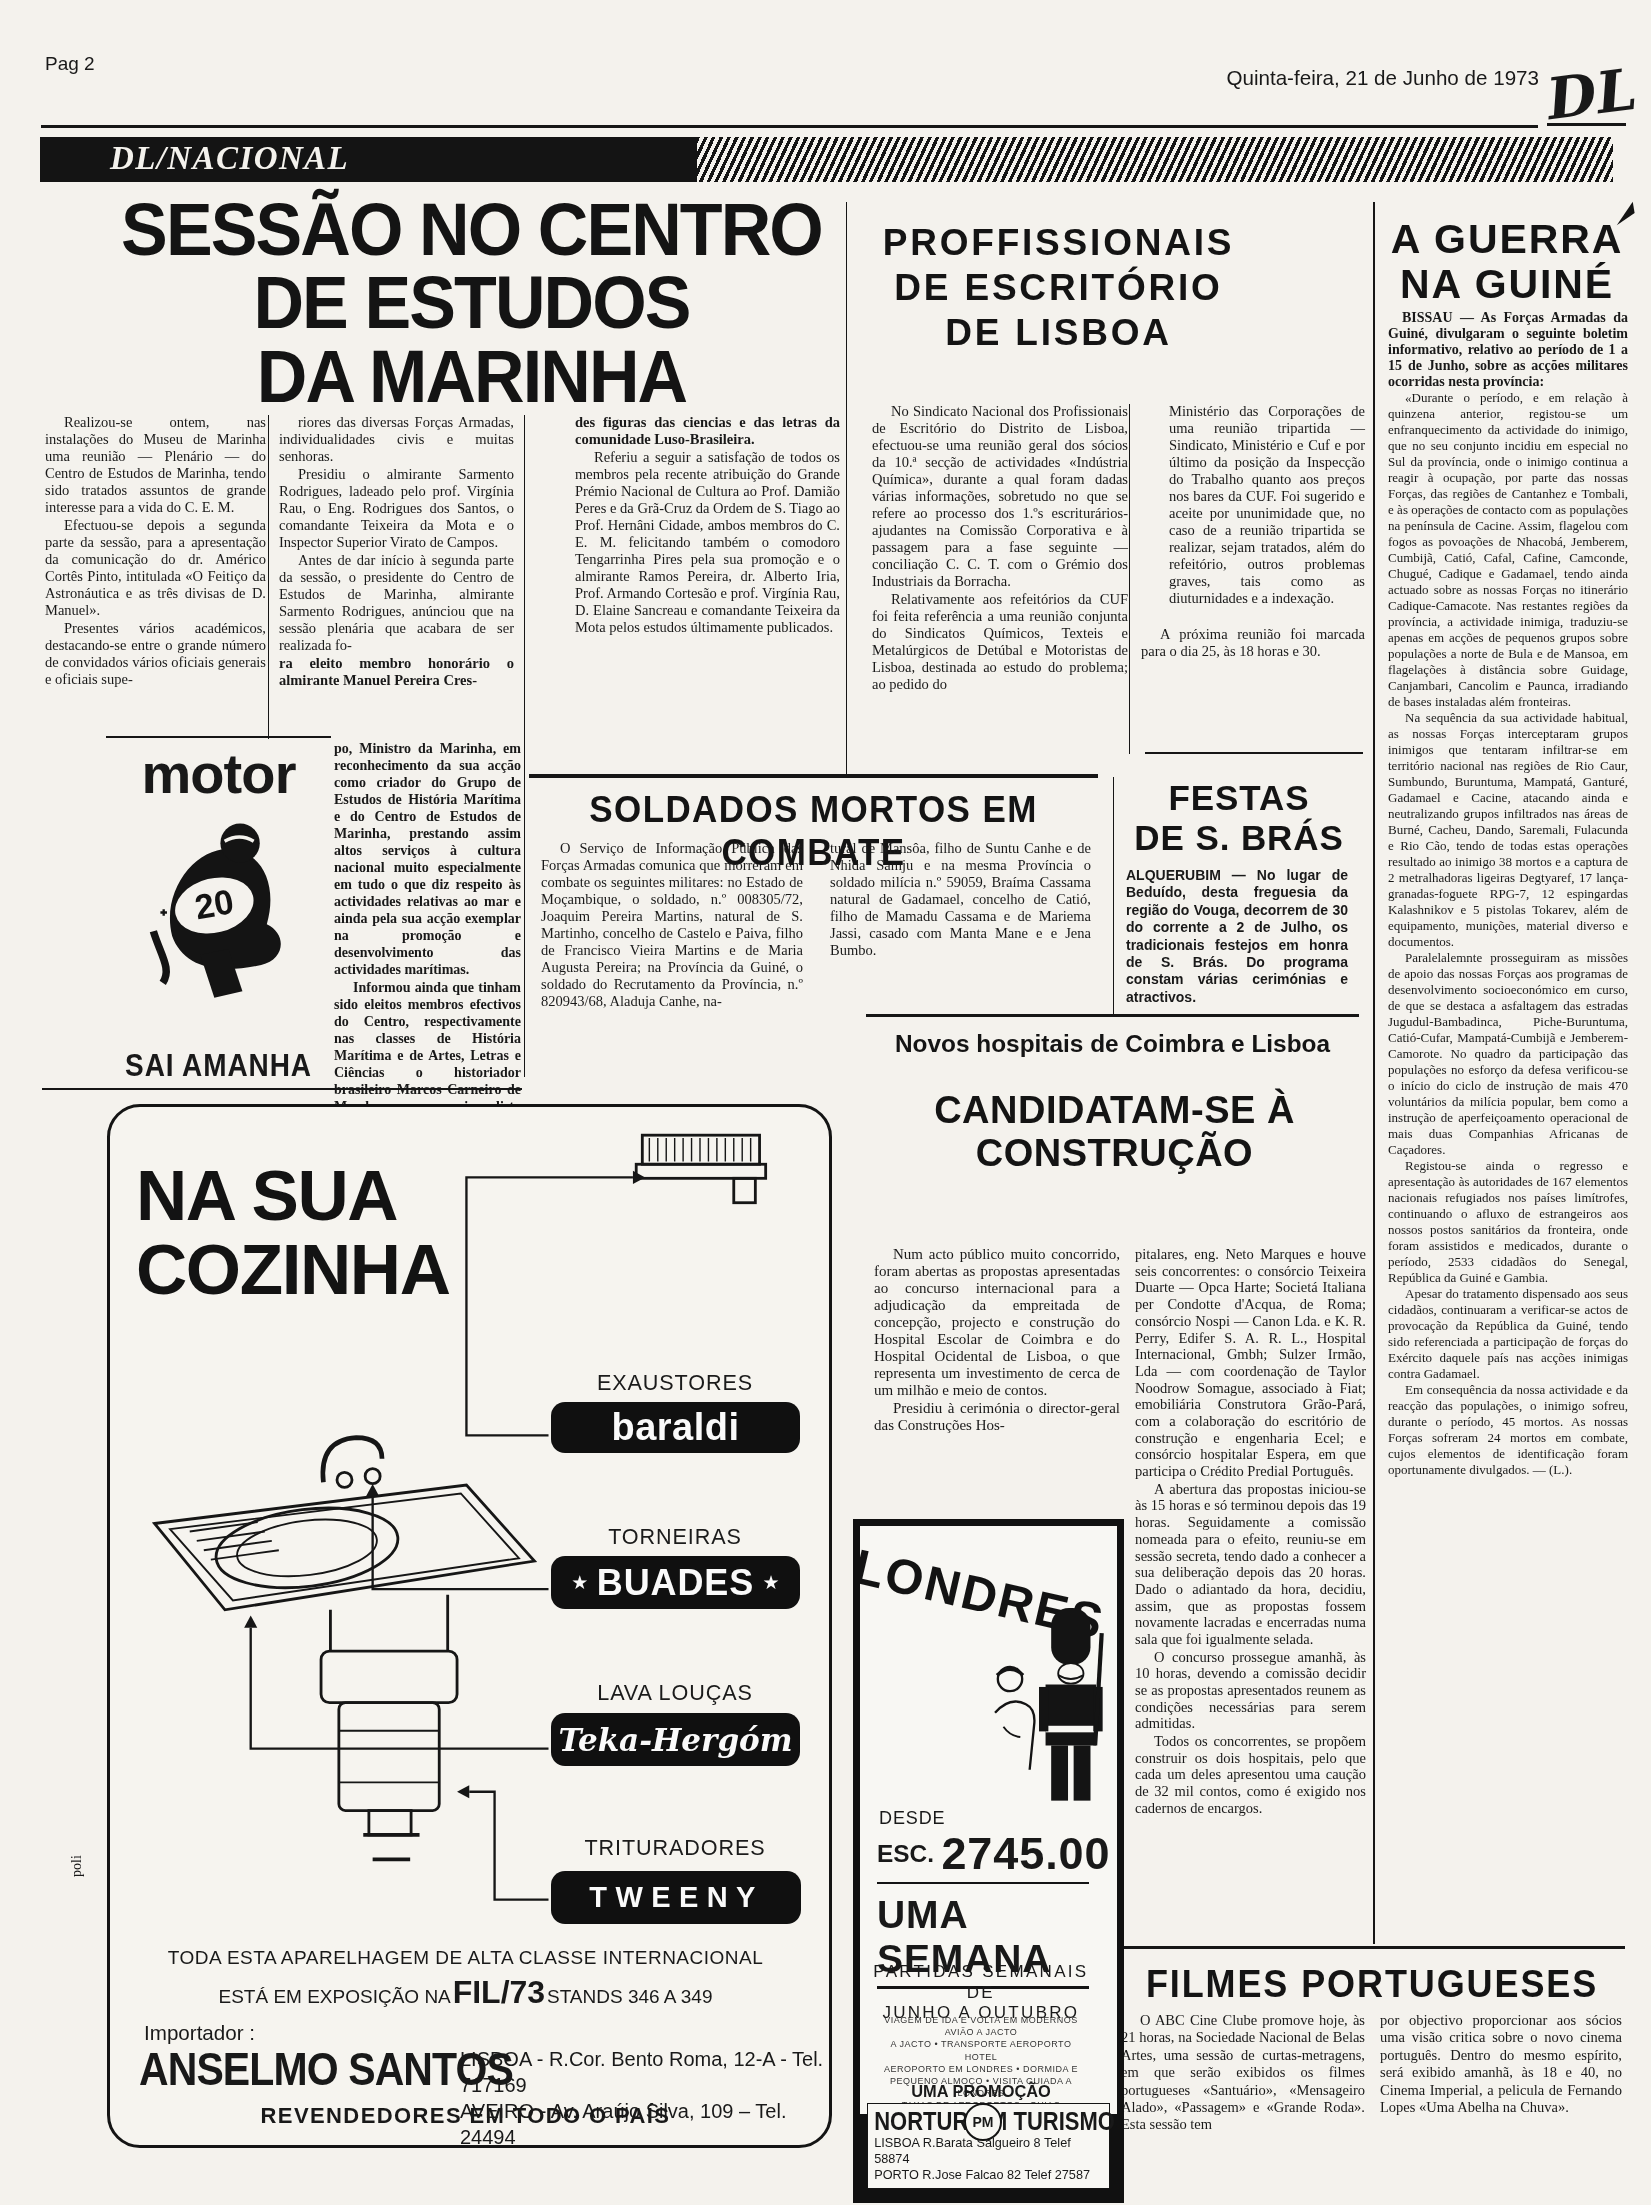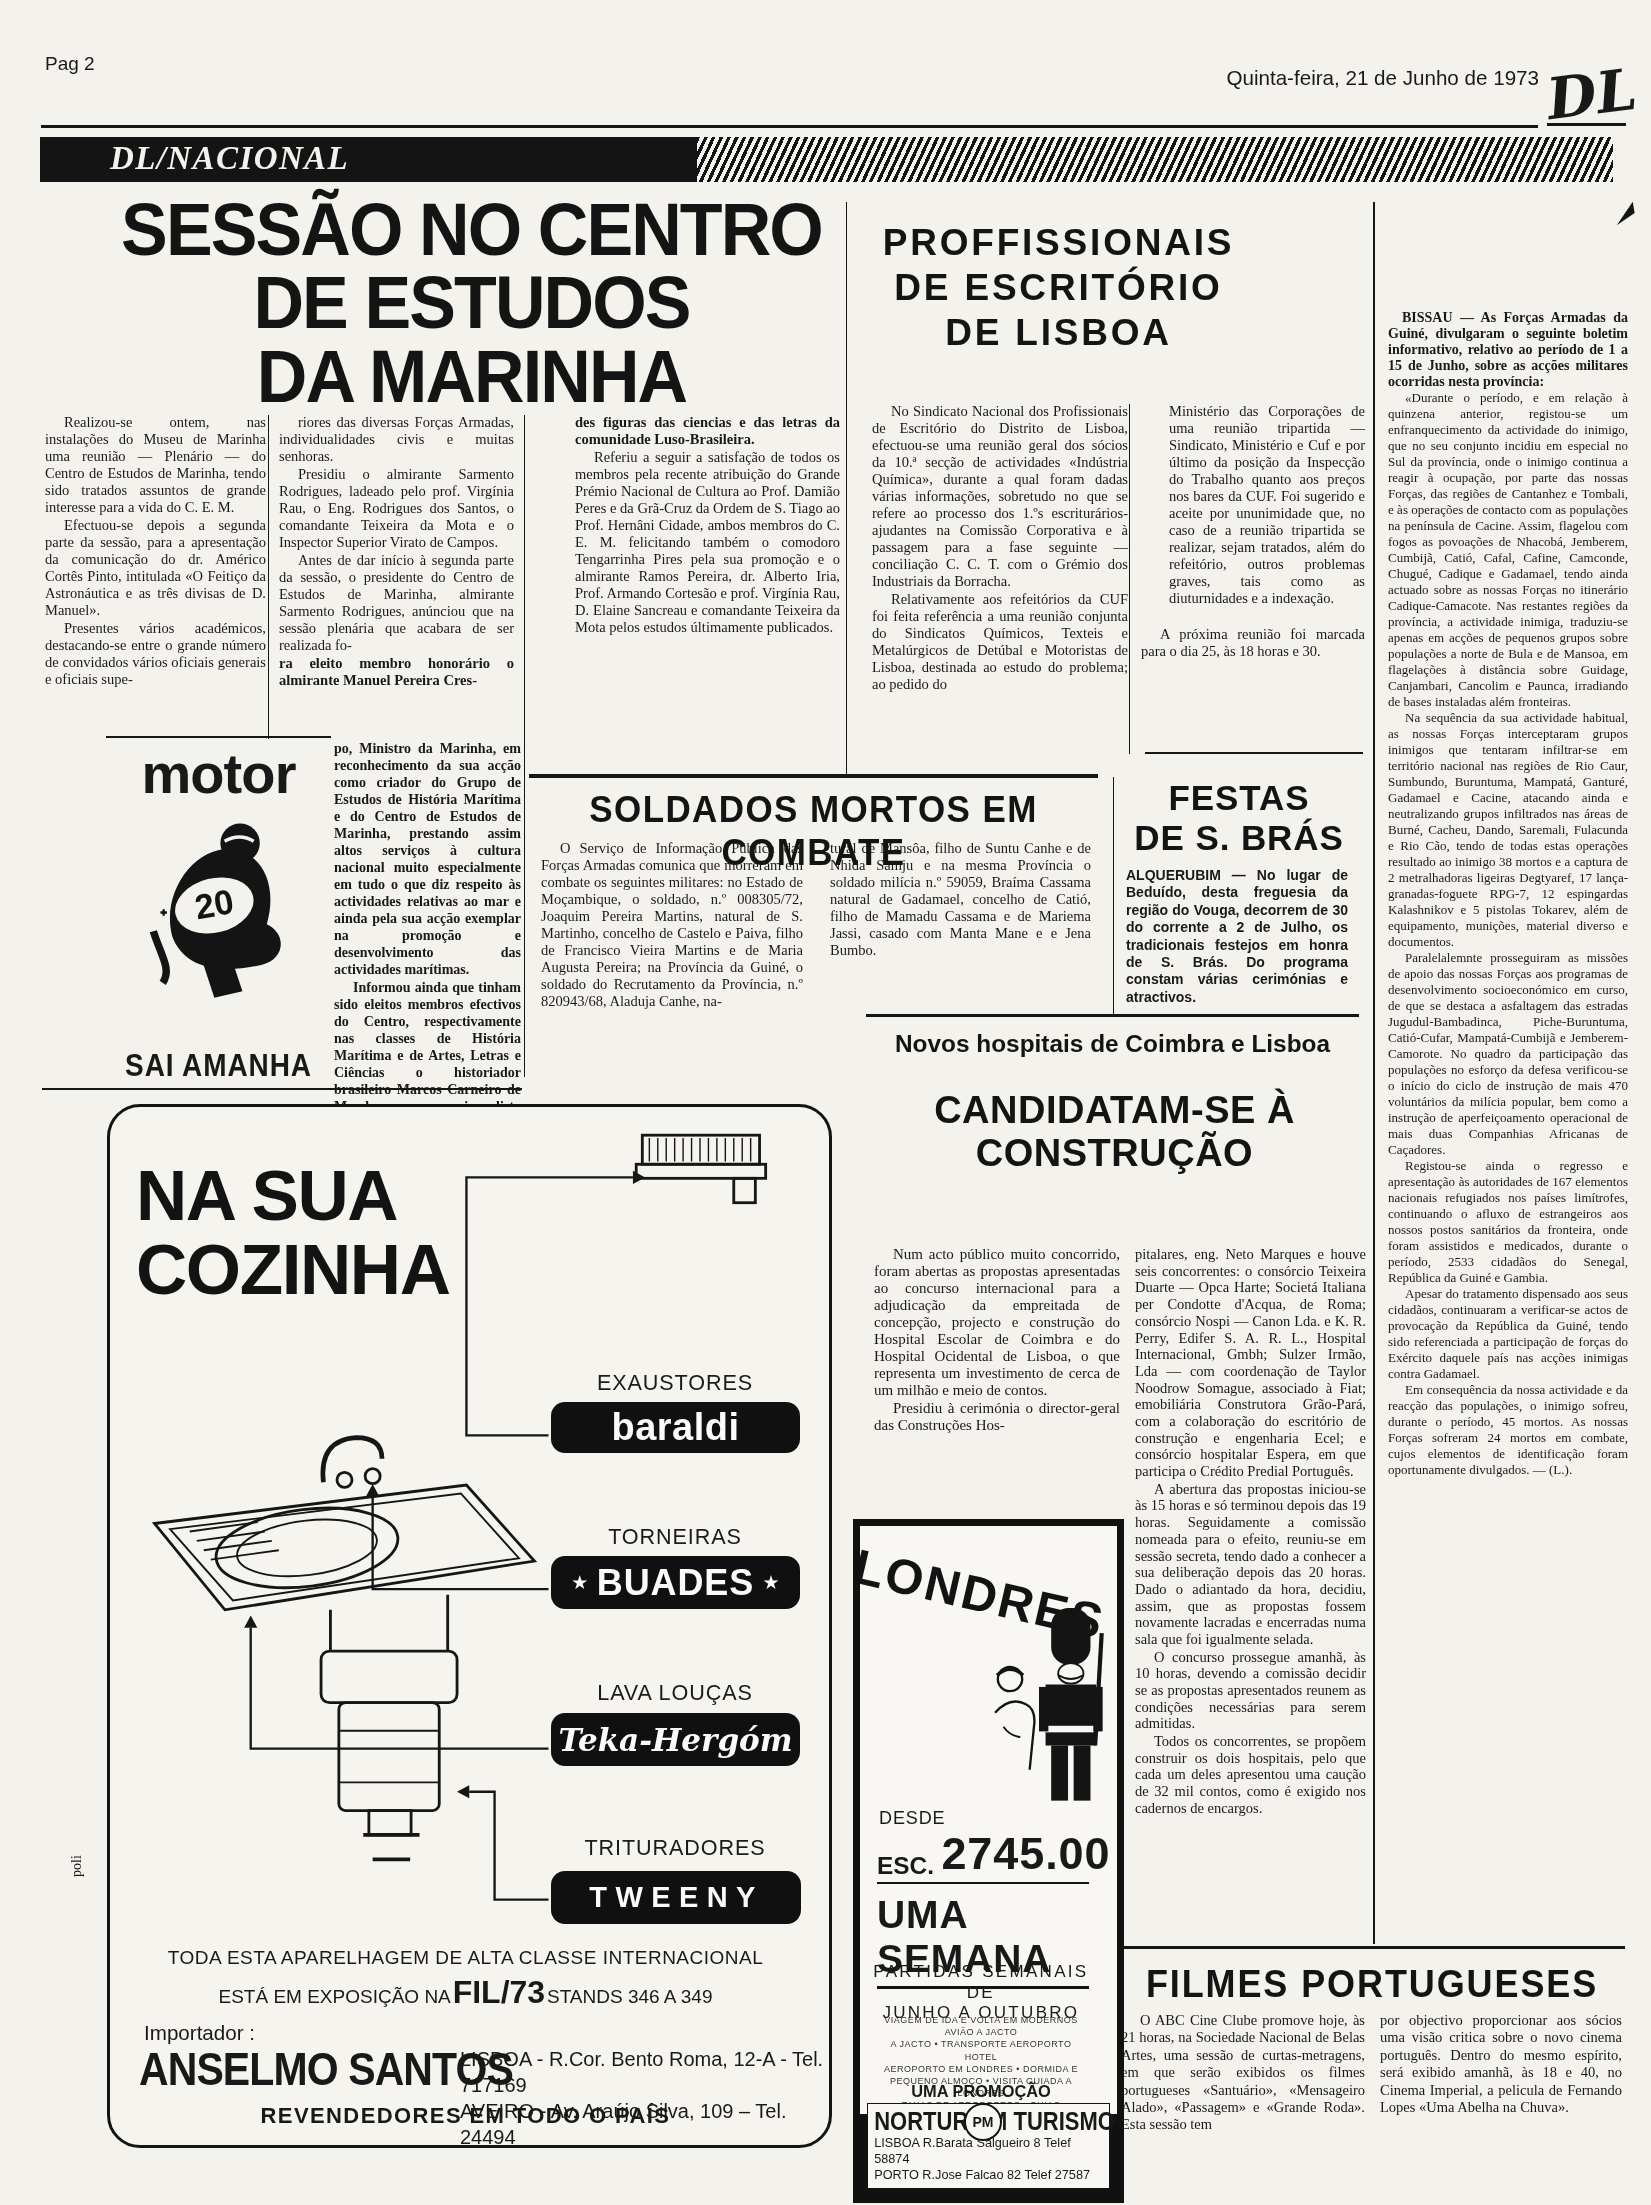--- a/index.html
+++ b/index.html
@@ -94,20 +94,24 @@
   <div class="col" style="left:872px;top:403px;width:256px;">
     <p>No Sindicato Nacional dos Profissionais de Escritório do Distrito de Lisboa, efectuou-se uma reunião geral dos sócios da 10.ª secção de actividades «Indústria Química», durante a qual foram dadas várias informações, sobretudo no que se refere ao processo dos 1.ºs escriturários-ajudantes na Comissão Corporativa e à passagem para a fase seguinte — conciliação C. C. T. com o Grémio dos Industriais da Borracha.</p>
     <p>Relativamente aos refeitórios da CUF foi feita referência a uma reunião conjunta do Sindicatos Químicos, Texteis e Metalúrgicos de Detúbal e Motoristas de Lisboa, destinada ao estudo do problema; ao pedido do</p>
   </div>
   <div class="col" style="left:1141px;top:403px;width:224px;">
     <p style="text-indent:0;margin-left:28px;">Ministério das Corporações de uma reunião tripartida — Sindicato, Ministério e Cuf e por último da posição da Inspecção do Trabalho quanto aos preços nos bares da CUF. Foi sugerido e aceite por ununimidade que, no caso de a reunião tripartida se realizar, sejam tratados, além do refeitório, outros problemas graves, tais como as diuturnidades e a indexação.</p>
     <p style="margin-top:19px;">A próxima reunião foi marcada para o dia 25, às 18 horas e 30.</p>
   </div>
   <div class="rule" style="left:1145px;top:752px;width:218px;height:2.3px;"></div>
 
+  <div class="abs hl" style="left:1384px;top:217px;width:246px;font-size:41px;line-height:45px;letter-spacing:1.9px;">
+    <div>A GUERRA</div>
+    <div>NA GUINÉ</div>
+  </div>
   <div class="gbody">
     <p class="gintro" style="text-indent:14px;">BISSAU — As Forças Armadas da Guiné, divulgaram o seguinte boletim informativo, relativo ao período de 1 a 15 de Junho, sobre as acções militares ocorridas nesta província:</p>
     <p>«Durante o período, e em relação à quinzena anterior, registou-se um enfranquecimento da actividade do inimigo, que no seu conjunto incidiu em especial no Sul da província, onde o inimigo continua a reagir à ocupação, por parte das nossas Forças, das regiões de Cantanhez e Tombali, e às operações de contacto com as populações na península de Cacine. Assim, flagelou com fogos as povoações de Nhacobá, Jemberem, Cumbijã, Catió, Cafal, Cafine, Camconde, Chugué, Cadique e Gadamael, tendo ainda actuado sobre as nossas Forças no itinerário Cadique-Camacote. Nas restantes regiões da província, a actividade inimiga, traduziu-se apenas em acções de pequenos grupos sobre populações a norte de Bula e de Mansoa, em flagelações à distância sobre Guidage, Canjambari, Cancolim e Paunca, irradiando de bases instaladas além fronteiras.</p>
     <p>Na sequência da sua actividade habitual, as nossas Forças interceptaram grupos inimigos que tentaram infiltrar-se em território nacional nas regiões de Rio Caur, Sumbundo, Buruntuma, Mampatá, Ganturé, Gadamael e Cacine, atacando ainda e neutralizando grupos infiltrados nas áreas de Burné, Cacheu, Dando, Saremali, Fulacunda e Rio Cão, tendo de todas estas operações resultado ao inimigo 38 mortos e a captura de 2 metralhadoras ligeiras Degtyaref, 17 lança-granadas-foguete RPG-7, 12 espingardas Kalashnikov e 5 pistolas Tokarev, além de equipamento, munições, material diverso e documentos.</p>
     <p>Paralelalemnte prosseguiram as missões de apoio das nossas Forças aos programas de desenvolvimento socioeconómico em curso, de que se destaca a asfaltagem das estradas Jugudul-Bambadinca, Piche-Buruntuma, Catió-Cufar, Mampatá-Cumbijã e Jemberem-Camorote. No quadro da participação das populações no esforço da defesa verificou-se o início do ciclo de instrução de mais 470 voluntários da milícia popular, bem como a instrução de aperfeiçoamento operacional de mais duas Companhias Africanas de Caçadores.</p>
     <p>Registou-se ainda o regresso e apresentação às autoridades de 167 elementos nacionais refugiados nos países limítrofes, continuando o afluxo de estrangeiros aos nossos postos sanitários da fronteira, onde foram assistidos e medicados, durante o período, 2533 cidadãos do Senegal, República da Guiné e Gambia.</p>
     <p>Apesar do tratamento dispensado aos seus cidadãos, continuaram a verificar-se actos de provocação da República da Guiné, tendo sido referenciada a participação de forças do Exército daquele país nas acções inimigas contra Gadamael.</p>
     <p>Em consequência da nossa actividade e da reacção das populações, o inimigo sofreu, durante o período, 45 mortos. As nossas Forças sofreram 24 mortos em combate, cujos elementos de identificação foram oportunamente divulgados. — (L.).</p>
   </div>
 
@@ -269,21 +273,21 @@
       <rect x="198" y="300" width="36" height="118" fill="#141414"></rect>
       <path d="M258,60 L244,300" stroke="#141414" stroke-width="9"></path>
 
       <circle cx="62" cy="158" r="26" stroke="#141414" stroke-width="5" fill="none"></circle>
       <path d="M34,150 q28,-26 56,0" stroke="#141414" stroke-width="7" fill="none"></path>
       <path d="M30,230 q32,-36 66,-18 q20,10 18,40 l-10,100" stroke="#141414" stroke-width="5" fill="none"></path>
       <path d="M48,260 q14,20 36,22" stroke="#141414" stroke-width="4" fill="none"></path>
     </svg>
 
     <div class="sans" style="position:absolute;left:19px;top:282px;font-size:18px;letter-spacing:0.9px;">DESDE</div>
-    <div style="position:absolute;left:17px;top:302px;width:212px;border-bottom:2.8px solid #141414;padding-bottom:1.9px;display:flex;align-items:flex-end;gap:7.5px;">
+    <div style="position:absolute;left:17px;top:302px;width:212px;border-bottom:2.8px solid #141414;padding-bottom:1.9px;display:flex;align-items:center;gap:7.5px;">
       <span class="sans" style="font-size:24.4px;font-weight:bold;">ESC.</span>
       <span class="sans" style="font-size:45px;font-weight:900;letter-spacing:0.9px;">2745.00</span>
     </div>
     <div class="sans" style="position:absolute;left:17px;top:367px;width:212px;font-weight:900;font-size:39px;letter-spacing:0.9px;border-bottom:3.3px solid #141414;padding-bottom:4.7px;">UMA SEMANA</div>
 
     <div class="sans" style="position:absolute;left:9.4px;top:436px;width:223px;text-align:center;font-size:17px;line-height:20.6px;letter-spacing:2.3px;">
       <div>PARTIDAS SEMANAIS DE</div>
       <div>JUNHO A OUTUBRO</div>
     </div>
 

